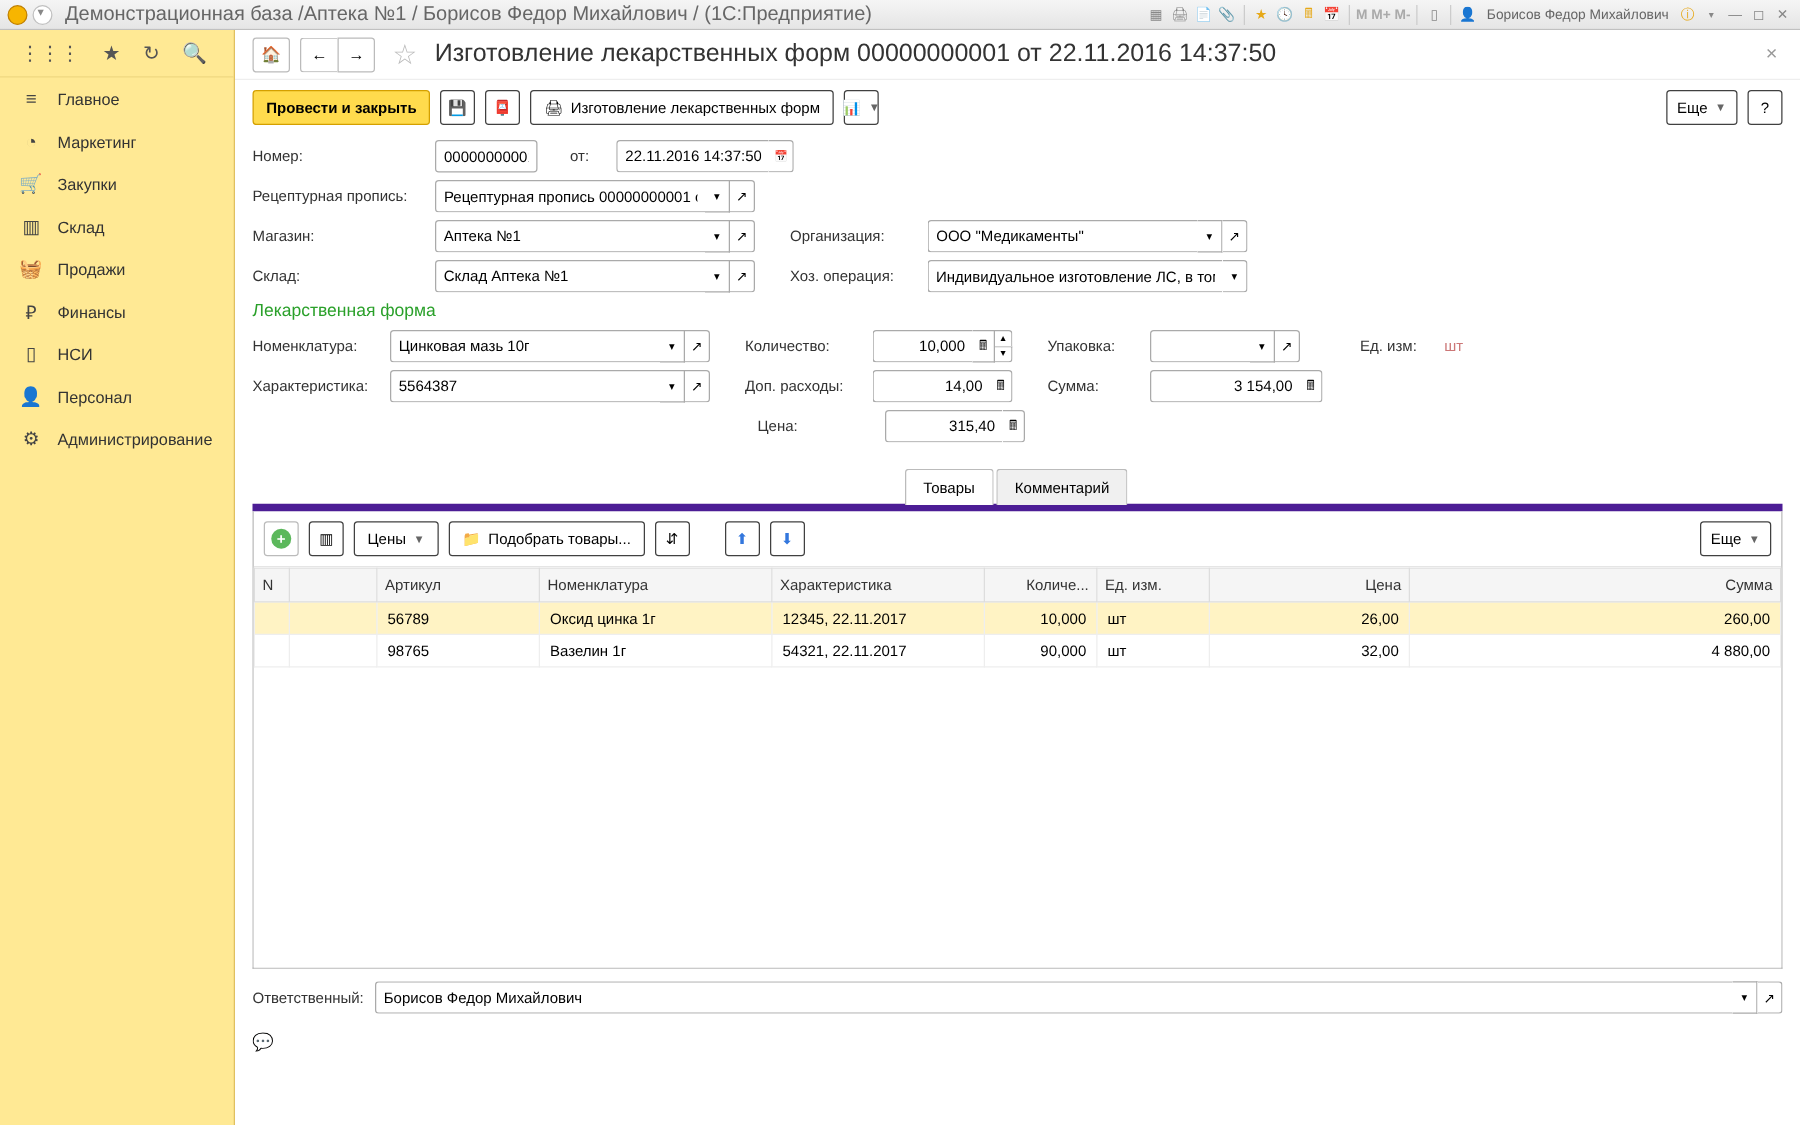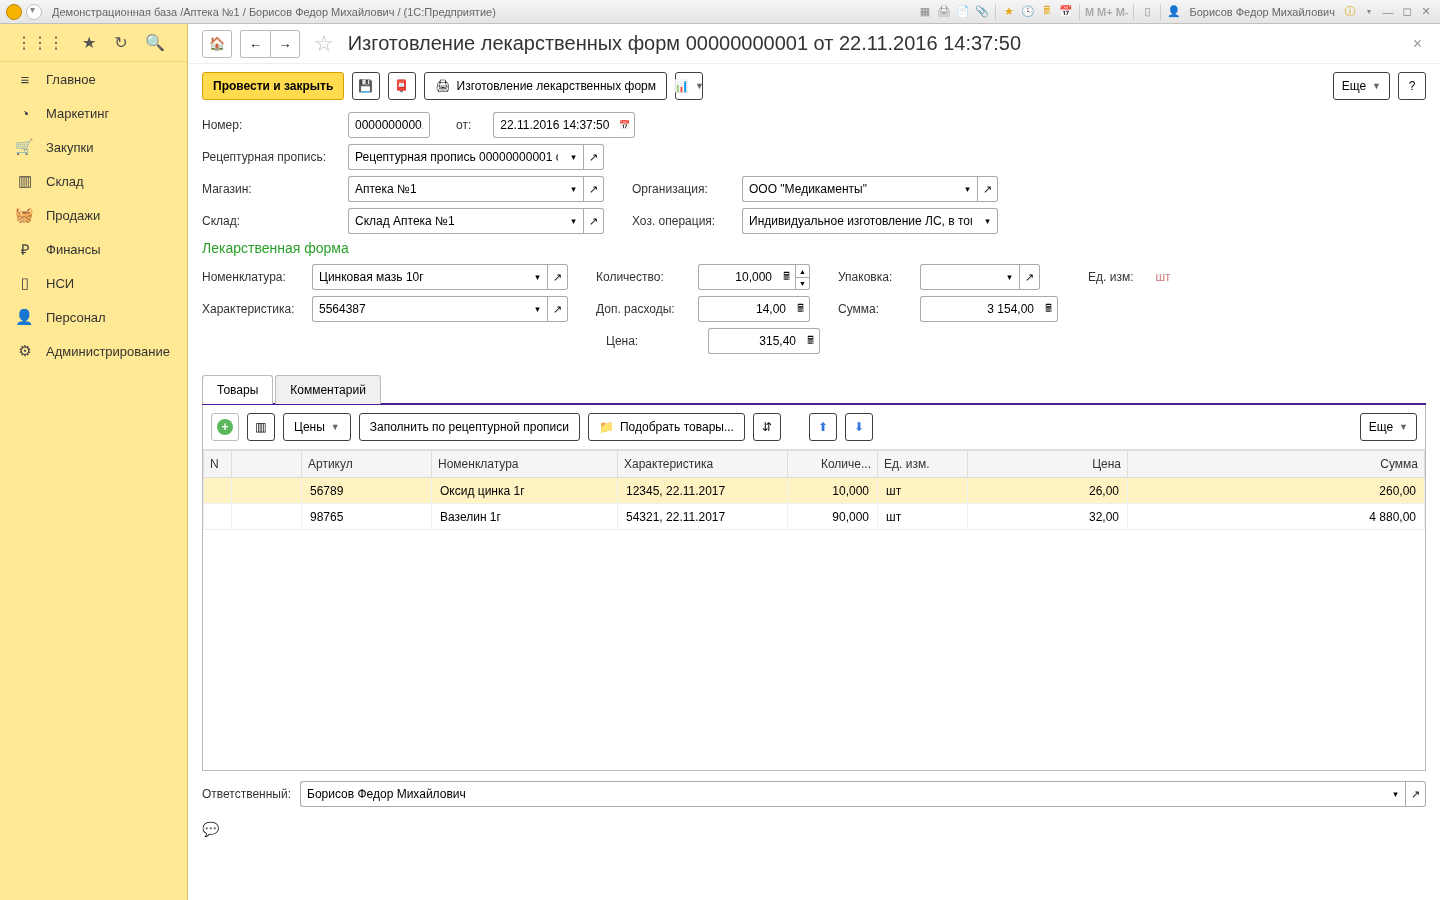--- a/index.html
+++ b/index.html
@@ -4,21 +4,21 @@
 <style>
 * { box-sizing: border-box; margin: 0; padding: 0; font-family: Arial, sans-serif; }
 body { width: 1440px; height: 900px; background: #fff; font-size: 12px; overflow: hidden; }
 
 
 .titlebar { height: 24px; background: linear-gradient(#f5f5f5,#e5e5e5); border-bottom: 1px solid #c0c0c0; display: flex; align-items: center; padding: 0 6px; }
 .tb-left { display: flex; align-items: center; gap: 4px; }
 .tb-circle { width: 16px; height: 16px; border-radius: 50%; background: #f7b500; border:1px solid #c08000; display:inline-block;}
 .tb-circle2 { width: 16px; height: 16px; border-radius: 50%; background: #fff; border:1px solid #c0c0c0; display:inline-block; position:relative;}
 .tb-circle2::after{content:"▾";position:absolute;left:3px;top:-1px;font-size:10px;color:#888;}
-.tb-title { color:#666; margin-left:6px; font-size:11px;text-align:right;}
+.tb-title { color:#666; margin-left:6px; font-size:16px;text-align:right;}
 .tb-right { margin-left:auto; display:flex; align-items:center; gap:3px;}
 .tb-ic { width:16px; height:16px; display:inline-flex; align-items:center; justify-content:center; font-size:11px; color:#888; cursor:pointer;}
 .tb-sep{width:1px;height:16px;background:#ccc;margin:0 2px;}
 .tb-user{color:#666;font-size:11px;padding:0 4px;}
 .tb-m{color:#aaa;font-weight:bold;font-size:11px;}
 
 
 .app { display:flex; height: calc(100% - 24px); }
 
 
@@ -62,21 +62,21 @@
 .spin .sbtn{width:18px;height:26px;border:1px solid #aaa;border-left:none;background:#fff;display:flex;align-items:center;justify-content:center;font-size:11px;cursor:pointer;}
 .spin .sgrp{display:flex;flex-direction:column;}
 .spin .sgrp .sb{width:14px;height:13px;border:1px solid #aaa;border-left:none;background:#fff;font-size:7px;display:flex;align-items:center;justify-content:center;cursor:pointer;}
 .spin .sgrp .sb:first-child{border-bottom:none;border-radius:0 3px 0 0;}
 .spin .sgrp .sb:last-child{border-radius:0 0 3px 0;}
 .num .inp{text-align:right;}
 
 .section-h{color:#2aa02a;font-size:14px;margin:6px 0 8px;}
 
 
-.tabs{display:flex;border-bottom:2px solid #4c1d95;margin:10px 14px 0;}
+.tabs{display:flex;border-bottom:6px solid #4c1d95;margin:10px 14px 0;justify-content:center;}
 .tab{padding:7px 14px;border:1px solid #bbb;border-bottom:none;background:#f0f0f0;margin-right:2px;border-radius:3px 3px 0 0;cursor:pointer;font-size:12px;position:relative;top:1px;}
 .tab.active{background:#fff;}
 
 .tabbody{border:1px solid #bbb;border-top:none;margin:0 14px;padding:0;}
 .tbcmd{display:flex;align-items:center;padding:8px;gap:8px;border-bottom:1px solid #ddd;}
 .tbcmd .btn-ic{border-radius:3px;}
 .addbtn{width:28px;height:28px;border:1px solid #bbb;border-radius:3px;background:#fff;display:flex;align-items:center;justify-content:center;cursor:pointer;}
 .addcircle{width:16px;height:16px;border-radius:50%;background:#5cb85c;color:#fff;display:flex;align-items:center;justify-content:center;font-size:12px;font-weight:bold;}
 
 
@@ -316,21 +316,20 @@
     <div class="tabbody">
       <div class="tbcmd">
         <span class="addbtn">
             <span class="addcircle">+</span>
           </span>
         <span class="btn btn-ic">▥</span>
         <span class="btn">
             <span>Цены</span> 
             <span class="caret">▼</span>
           </span>
-        <span class="btn">Заполнить по рецептурной прописи</span>
         <span class="btn">
             <span style="color:#d4a000">📁</span>
             <span>Подобрать товары...</span>
           </span>
         <span class="btn btn-ic">⇵</span>
         <span style="width:12px"></span>
         <span class="btn btn-ic" style="color:#37d">⬆</span>
         <span class="btn btn-ic" style="color:#37d">⬇</span>
         <span class="spacer"></span>
         <span class="btn btn-more">

